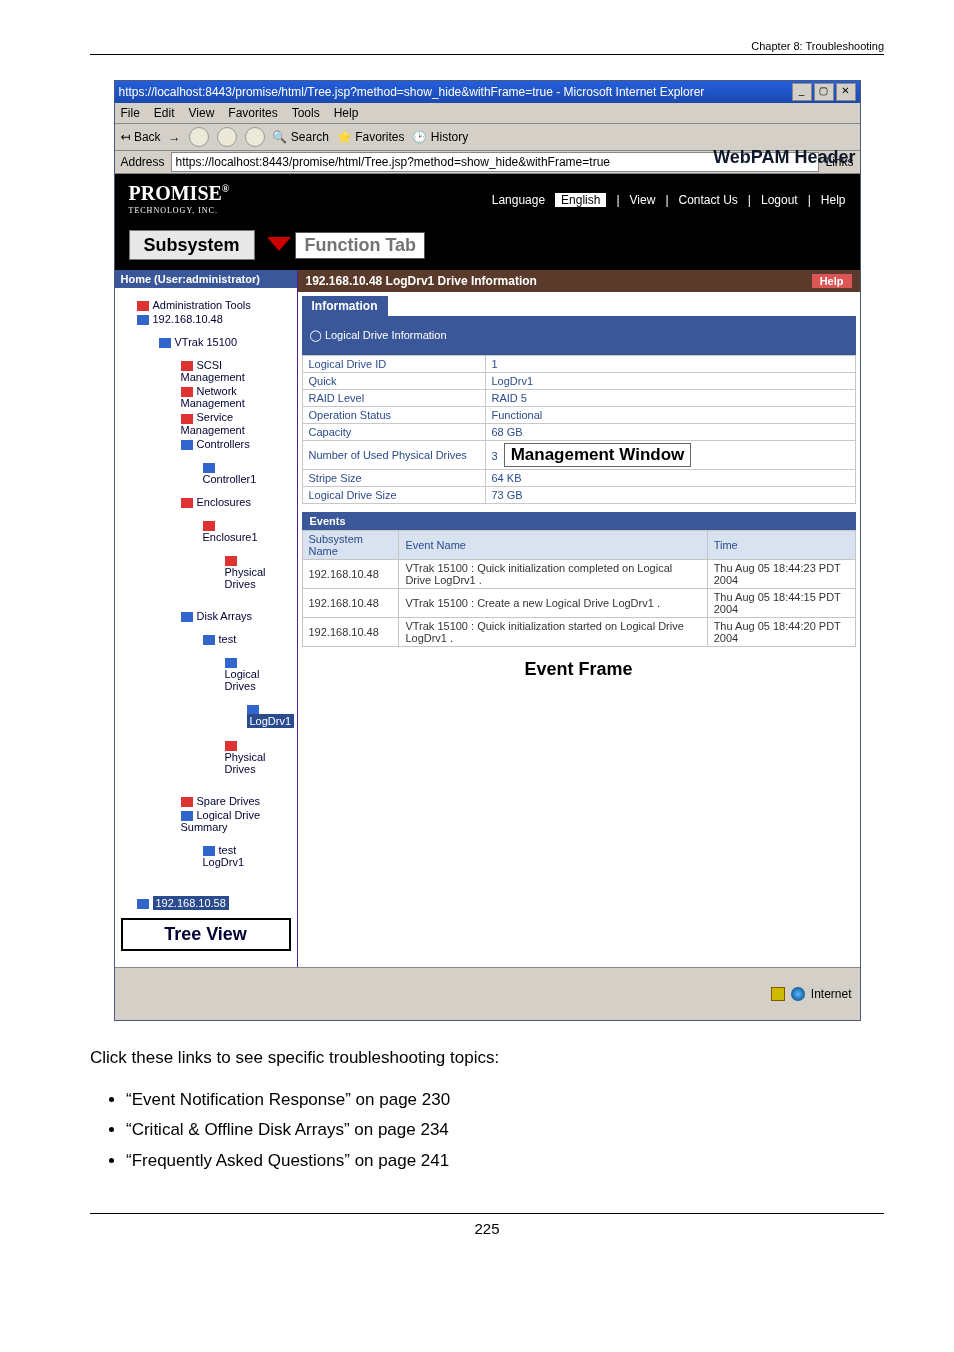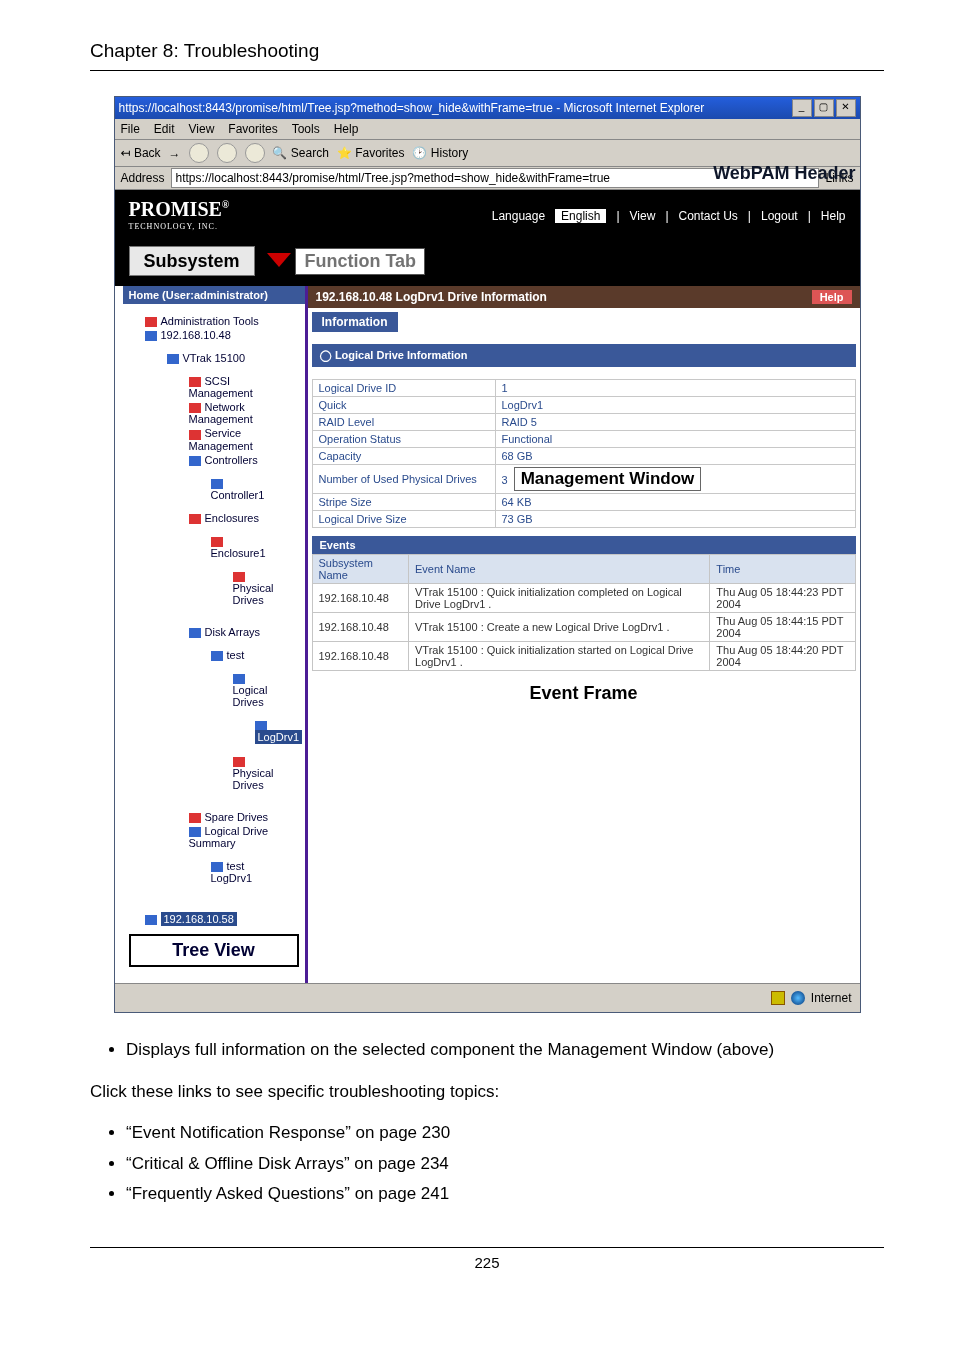--- a/index.html
+++ b/index.html
@@ -6,23 +6,23 @@
     margin: 0;
     font-family: Arial, sans-serif;
     background: #fff;
     color: #000;
     width: 954px;
   }
   .page {
     padding: 40px 70px 30px 90px;
   }
   .hdr-right {
-    text-align: left;
-    font-size: 19px;
-    margin-bottom: 8px;
+    text-align: right;
+    font-size: 11px;
+    margin-bottom: 2px;
   }
   .hr {
     border-top: 1px solid #000;
     margin-bottom: 25px;
   }
 
   
   .ie-window {
     width: 745px;
     margin: 0 auto 25px auto;
@@ -173,26 +173,25 @@
     display:inline-block;
   }
 
   .main-row {
     display: flex;
     background: #fff;
   }
   .tree {
     width: 182px;
     background: #fff;
-    border-right: 3px solid #4c1d95;
+    border-right: 1px solid #4c1d95;
     font-size: 11px;
     color: #003;
     position: relative;
     padding-bottom:10px;
-    padding-left:8px;
   }
   .tbanner {
     background: #3a5899;
     color: #fff;
     font-size: 11px;
     padding: 3px 6px;
     font-weight: bold;
     display:flex;
     justify-content:space-between;
   }
@@ -255,22 +254,22 @@
     background:linear-gradient(#556,#889);
     border:1px solid #222;
     border-radius:8px 8px 4px 4px;
   }
   .enc-title {
     position:absolute; top:2px; left:6px;
     font-size:11px; color:#ff0; font-weight:bold;
   }
 
   .info-title {
-    background:#3a5899;color:#fff;font-size:11px;font-weight:bold;
-    padding:5px 8px;margin:12px 4px;
+    background:#3a5899;color:#fff;font-size:11px;font-weight:normal;
+    padding:13px 8px;margin:0 4px;
   }
   table.info {
     width:calc(100% - 8px);
     margin:0 4px 4px;
     border-collapse:collapse;
     font-size:11px;
   }
   table.info td {
     border:1px solid #c8c8c8;
     padding:2px 6px;
@@ -301,21 +300,21 @@
     border:1px solid #c5c5c5;padding:2px 6px;color:#333;
   }
   .event-frame {
     text-align:center;font-weight:bold;font-size:18px;
     padding:4px 0 8px;
   }
 
   .statusbar {
     height:20px;background:#d4d0c8;border-top:1px solid #888;
     display:flex;align-items:center;justify-content:flex-end;
-    font-size:12px;padding:4px 8px;gap:6px;
+    font-size:12px;padding:16px 8px;gap:6px;
   }
   .globe{width:14px;height:14px;border-radius:50%;background:radial-gradient(#5bf,#037);}
   .lock{width:12px;height:12px;background:#cb0;border:1px solid #885500;}
 
   
   .body-text { font-size: 17px; line-height: 1.45; }
   .bul { padding-left: 36px; }
   .bul li { margin: 6px 0; }
   .footer-hr { border-top:1px solid #000; margin:40px 0 6px; }
   .pnum { text-align:center; font-size:15px; }
@@ -519,23 +518,20 @@
       </div>
     </div>
     <div class="statusbar">
       <span class="lock"></span>
       <span class="globe"></span>
       <span>Internet</span>
     </div>
   </div>
 
   <div class="body-text">
-    <ul class="bul">
-      <li>Displays full information on the selected component the Management Window (above)</li>
-    </ul>
     <p>Click these links to see specific troubleshooting topics:</p>
     <ul class="bul">
       <li>“Event Notification Response” on page 230</li>
       <li>“Critical &amp; Offline Disk Arrays” on page 234</li>
       <li>“Frequently Asked Questions” on page 241</li>
     </ul>
   </div>
 
   <div class="footer-hr"></div>
   <div class="pnum">225</div>

